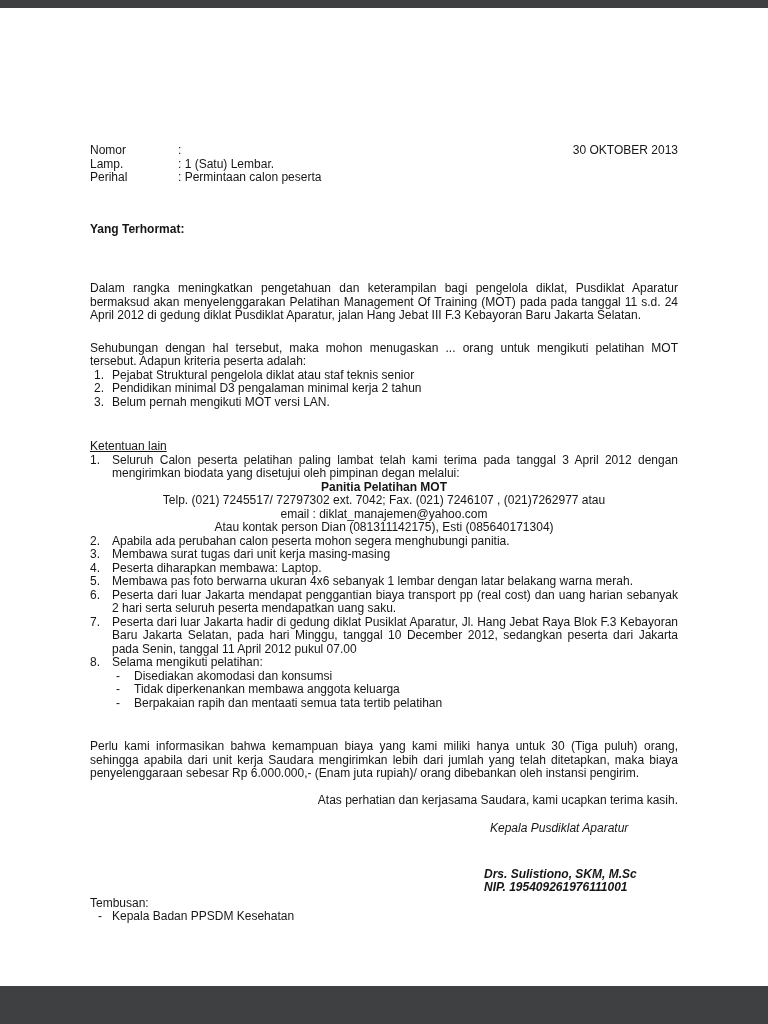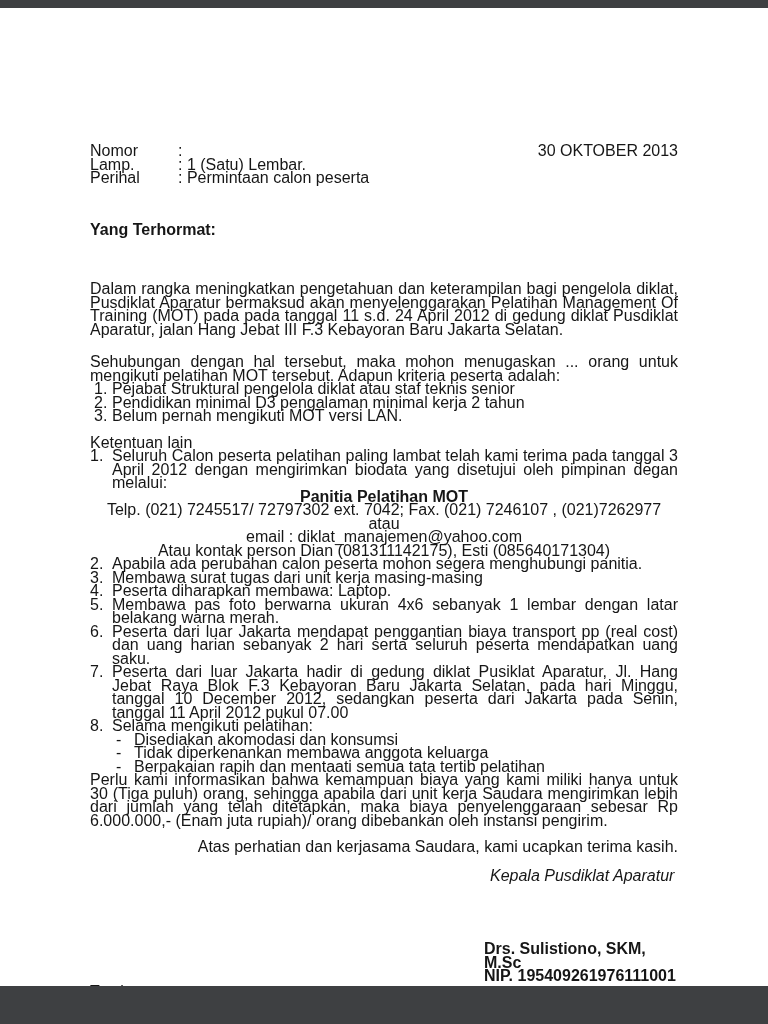--- a/index.html
+++ b/index.html
@@ -7,47 +7,47 @@
   body {
     font-family:"Liberation Sans","DejaVu Sans",sans-serif;
     background:#3e4042;
   }
   .viewer { width:768px; height:1024px; overflow:hidden; background:#3e4042; }
   .top-bar { height:8px; background:#3e4042; }
   .bottom-bar { height:38px; background:#3e4042; }
   .page {
     width:768px; height:978px; background:#ffffff;
     padding:136px 90px 0 90px;
-    font-size:16px; line-height:13.5px; color:#161616;
+    font-size:12px; line-height:13.5px; color:#161616;
     overflow:hidden;
   }
   .bold { font-weight:bold; }
   
   .meta-row { display:flex; }
   .meta-label { display:inline-block; width:88px; flex:0 0 88px; }
   .meta-value { flex:1 1 auto; }
   .meta-date { margin-left:auto; white-space:nowrap;text-align:center; }
   .salutation { margin-top:38px; }
   .para { text-align:justify; }
   .p-intro { margin-top:46px; }
   .p-request { margin-top:19px; }
-  .p-funding { margin-top:0; }
+  .p-funding { margin-top:30px; }
   .p-closing { margin-top:13px; text-align:right; }
   
   .list-row { display:flex; }
   .num { flex:0 0 22px; width:22px; }
   .li-text { flex:1 1 auto; text-align:justify; }
   .criteria .num { padding-left:4px; }
-  .ketentuan-heading { margin-top:13px; }
+  .ketentuan-heading { margin-top:31px;text-decoration:underline; }
   .committee { text-align:center; }
   .sub-row { display:flex; margin-left:22px; }
   .dash { flex:0 0 22px; width:22px; padding-left:4px; }
   
   .sig-title { margin-top:15px; margin-left:400px;font-style:italic; }
-  .sig-name-block { margin-top:60px; margin-left:394px; }
+  .sig-name-block { margin-top:32px; margin-left:394px;font-style:italic; }
   
   .tembusan { margin-top:2px; }
   .tembusan-row { display:flex; }
   .tembusan-dash { flex:0 0 22px; width:22px; padding-left:8px; }
 </style>
 </head>
 <body>
 
 <div class="viewer">
   <div class="top-bar"></div>

